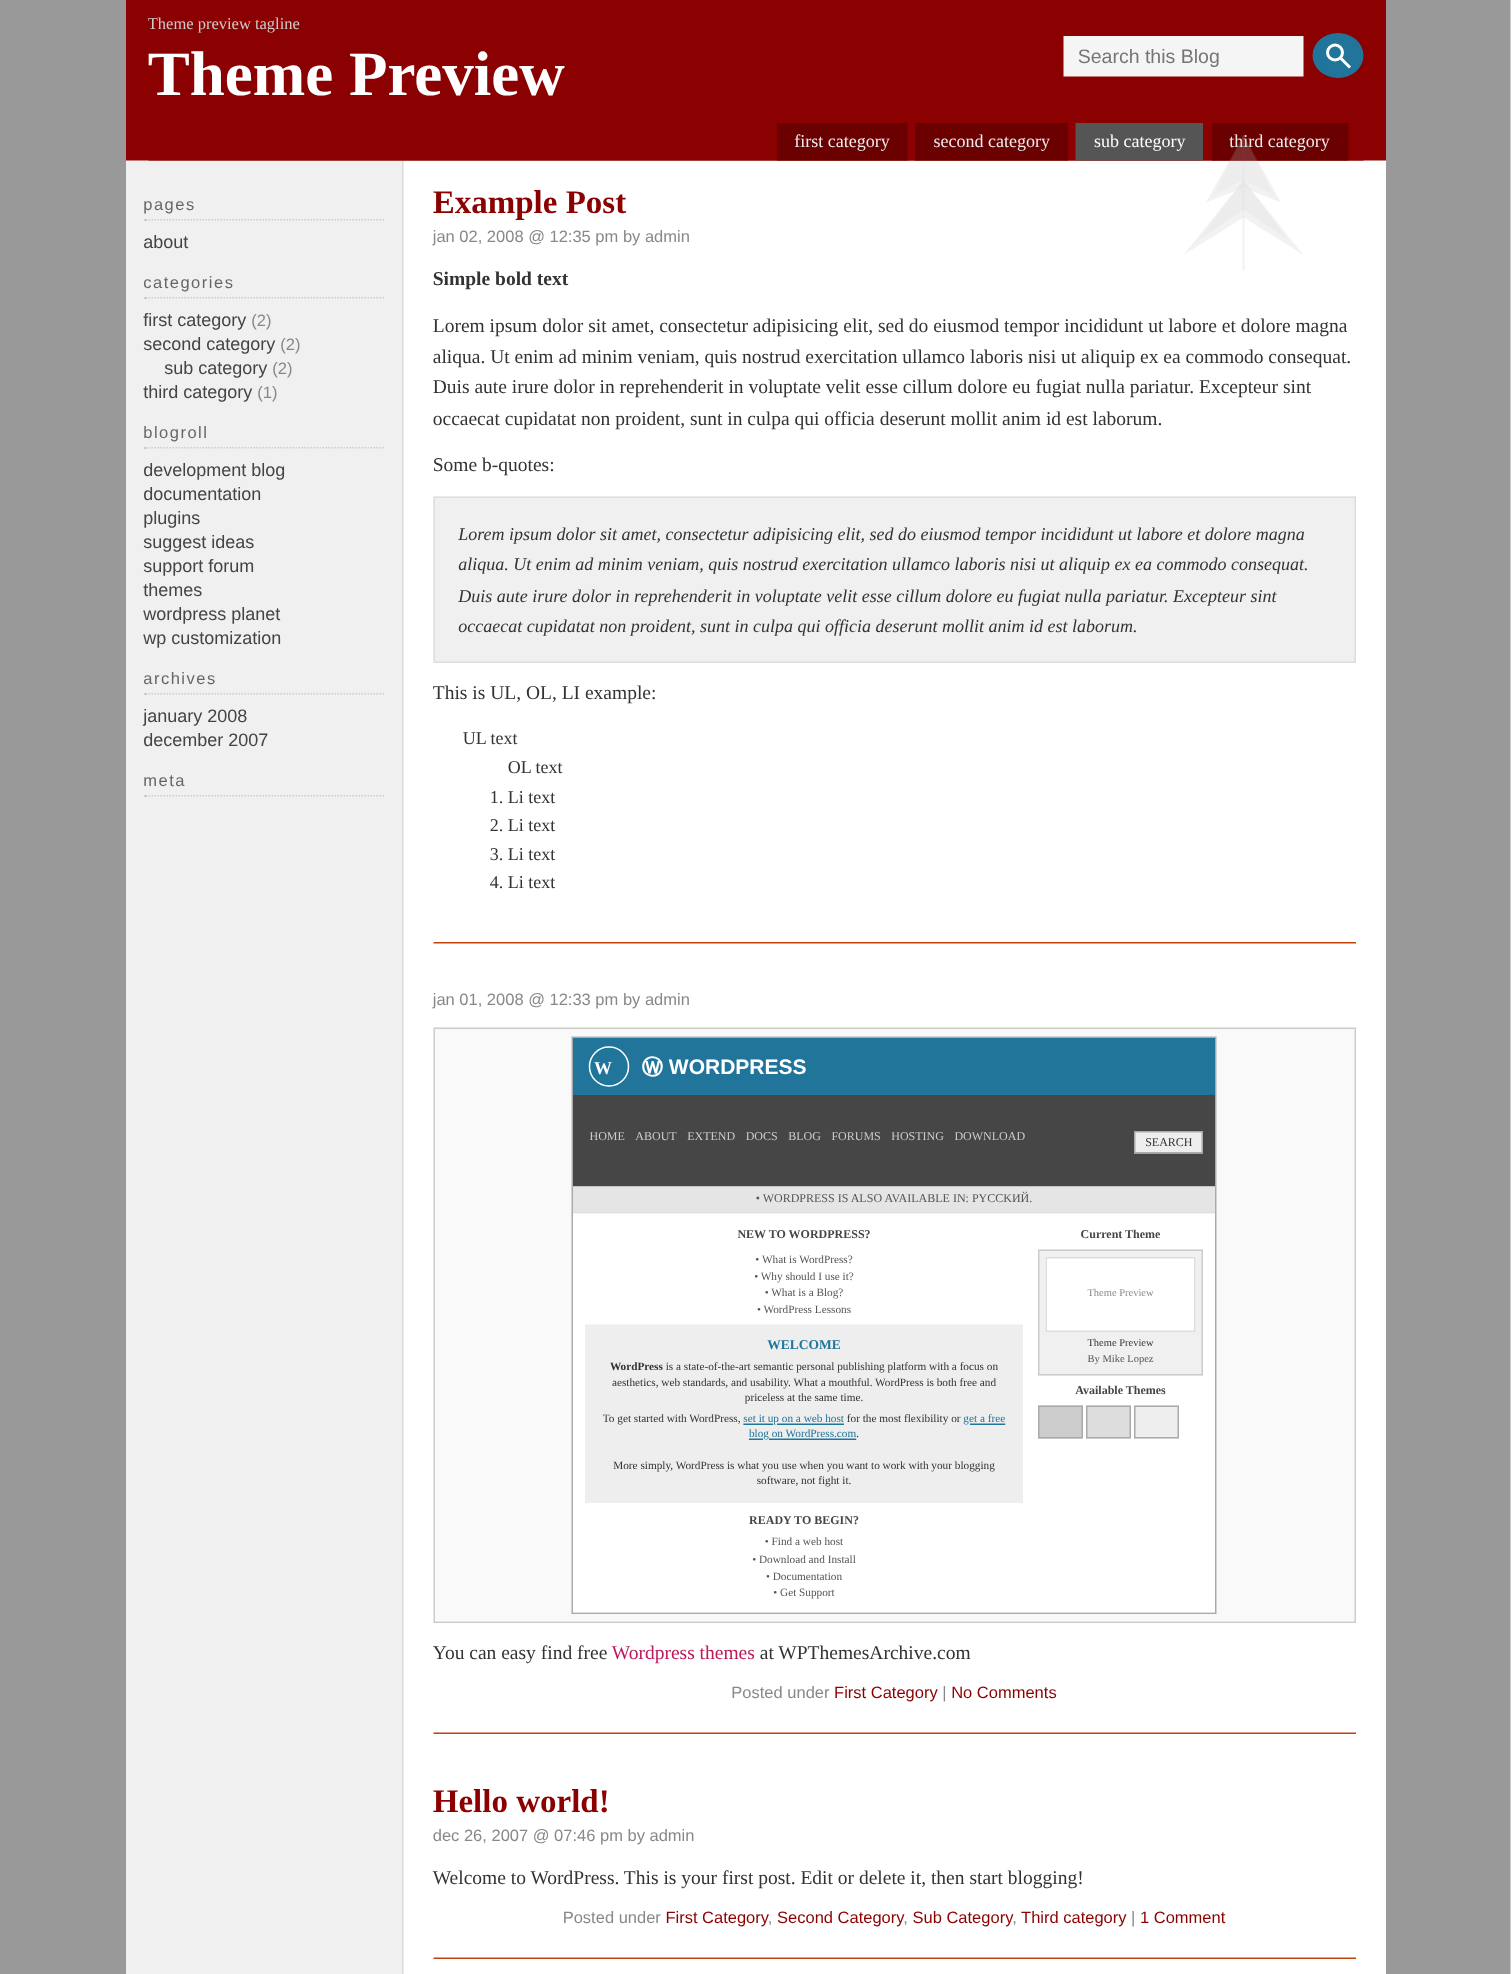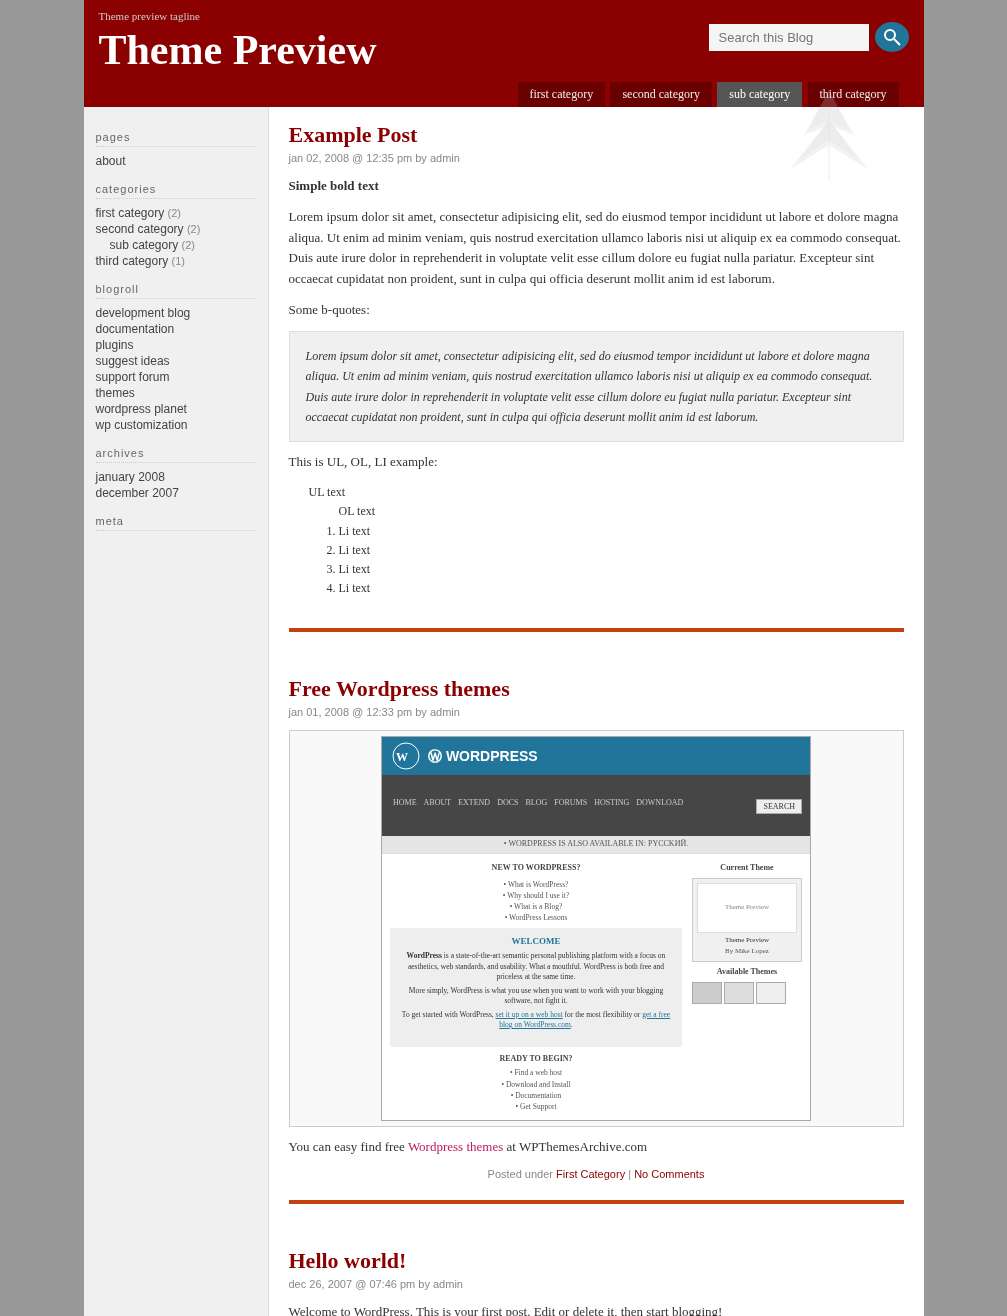--- a/index.html
+++ b/index.html
@@ -29,21 +29,21 @@
     #sidebar h3 { font-size: 11px; color: #666; text-transform: lowercase; letter-spacing: 1px; margin-top: 14px; margin-bottom: 6px; border-bottom: 1px dotted #ccc; padding-bottom: 3px; font-family: Arial, sans-serif; font-weight: normal; }
     #sidebar ul { list-style: none; }
     #sidebar ul li a { color: #444; text-decoration: none; font-size: 12px; display: block; padding: 1px 0; font-family: Arial, sans-serif; }
     #sidebar ul li.sub-item { padding-left: 14px; }
     #sidebar ul li .count { color: #888; font-size: 11px; }
 
     
     #main { flex: 1; padding: 15px 20px; }
 
     
-    .post { margin-bottom: 44px; border-bottom: 4px solid #c2410c; padding-bottom: 20px; }
+    .post { margin-bottom: 32px; border-bottom: 1px solid #c2410c; padding-bottom: 20px; }
     .post h2 { font-size: 22px; color: #8b0000; font-family: Georgia, serif; margin-bottom: 4px; }
     .post h2 a { color: #8b0000; text-decoration: none; }
     .post .post-meta { font-size: 11px; color: #888; margin-bottom: 12px; font-family: Arial, sans-serif; }
     .post .post-body { font-size: 13px; line-height: 1.6; color: #333; margin-bottom: 10px; }
     .post .post-body p { margin-bottom: 10px; }
     .post .post-body strong { font-weight: bold; }
     .post blockquote { background: #f0f0f0; border: 1px solid #ddd; padding: 14px 16px; margin: 10px 0; font-size: 12px; line-height: 1.7; color: #333; font-style: italic; }
     .post .post-footer { font-size: 11px; color: #888; text-align: center; font-family: Arial, sans-serif; margin-top: 8px; }
     .post .post-footer a { color: #8b0000; text-decoration: none; }
 
@@ -194,21 +194,20 @@
             <li style="list-style:none;">OL text</li>
             <li>Li text</li>
             <li>Li text</li>
             <li>Li text</li>
             <li>Li text</li>
           </ol>
         </div>
       </div>
 
       <div class="post">
-        <h2><a href="#">Free Wordpress themes</a></h2>
         <div class="post-meta">jan 01, 2008 @ 12:33 pm by admin</div>
         <div class="post-body">
 
           <div class="wp-screenshot">
             <div class="wp-screenshot-inner">
 
               <div style="background:#21759b;padding:5px 10px;display:flex;align-items:center;gap:8px;">
                 <svg width="28" height="28" viewBox="0 0 28 28">
                   <circle cx="14" cy="14" r="13" fill="#21759b" stroke="#fff" stroke-width="1"></circle>
                   <text x="4" y="19" fill="white" font-size="12" font-weight="bold" font-family="Georgia">W</text>
@@ -236,22 +235,22 @@
                   <div style="font-size:8px;color:#464646;margin-bottom:4px;font-weight:bold;">NEW TO WORDPRESS?</div>
                   <div style="font-size:7.5px;color:#555;line-height:1.5;margin-bottom:4px;">
                     <div>• What is WordPress?</div>
                     <div>• Why should I use it?</div>
                     <div>• What is a Blog?</div>
                     <div>• WordPress Lessons</div>
                   </div>
                   <div style="background:#eee;padding:6px;margin-bottom:6px;">
                     <div style="font-size:9px;color:#21759b;margin-bottom:3px;font-weight:bold;text-align:center;">WELCOME</div>
                     <p style="font-size:7.5px;color:#333;line-height:1.4;margin-bottom:3px;"><strong>WordPress</strong> is a state-of-the-art semantic personal publishing platform with a focus on aesthetics, web standards, and usability. What a mouthful. WordPress is both free and priceless at the same time.</p>
+                    <p style="font-size:7.5px;color:#333;line-height:1.4;">To get started with WordPress, <a href="#" style="color:#21759b;">set it up on a web host</a> for the most flexibility or <a href="#" style="color:#21759b;">get a free blog on WordPress.com</a>.</p>
                     <p style="font-size:7.5px;color:#333;line-height:1.4;margin-bottom:3px;">More simply, WordPress is what you use when you want to work with your blogging software, not fight it.</p>
-                    <p style="font-size:7.5px;color:#333;line-height:1.4;">To get started with WordPress, <a href="#" style="color:#21759b;">set it up on a web host</a> for the most flexibility or <a href="#" style="color:#21759b;">get a free blog on WordPress.com</a>.</p>
                   </div>
                   <div style="font-size:8px;color:#464646;font-weight:bold;margin-bottom:2px;">READY TO BEGIN?</div>
                   <div style="font-size:7.5px;color:#555;line-height:1.5;">
                     <div>• Find a web host</div>
                     <div>• Download and Install</div>
                     <div>• Documentation</div>
                     <div>• Get Support</div>
                   </div>
                 </div>
                 <div style="width:110px;">

